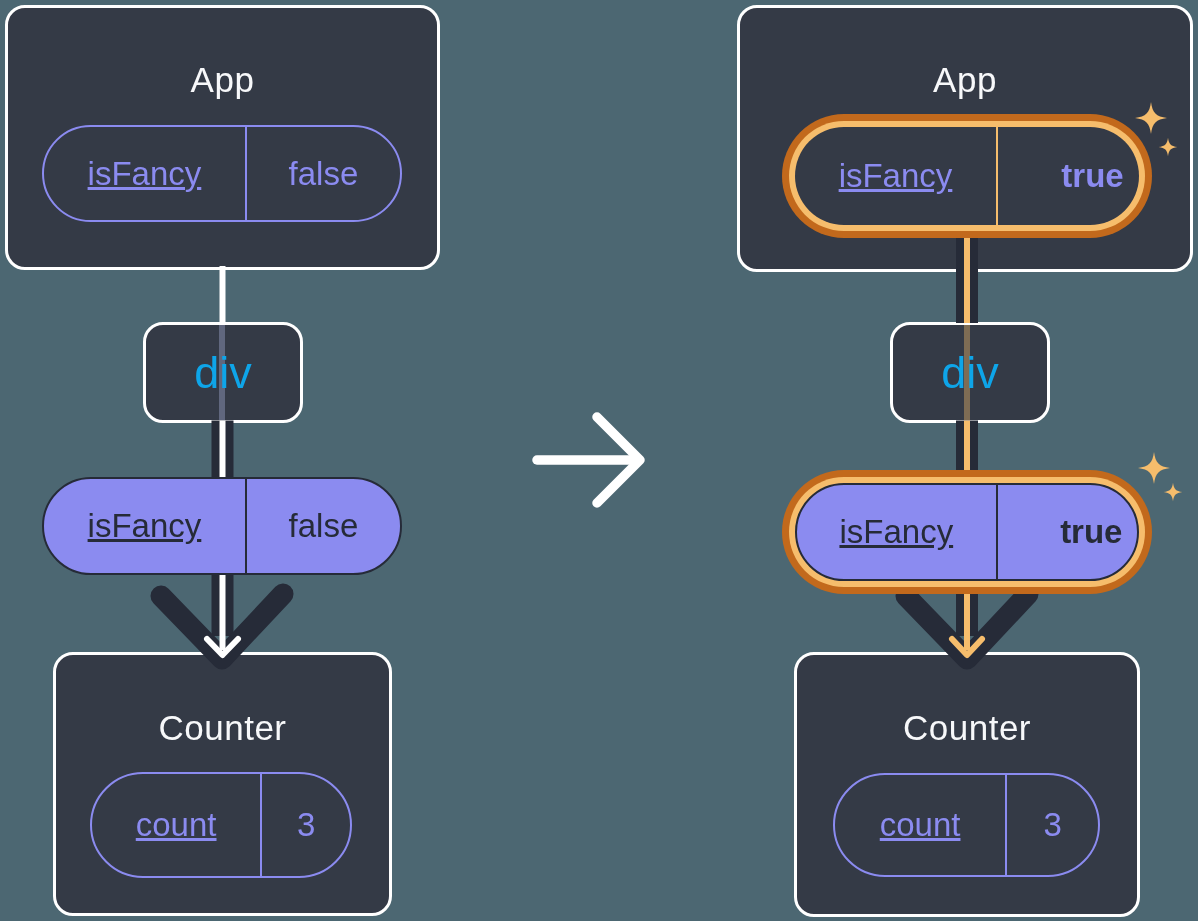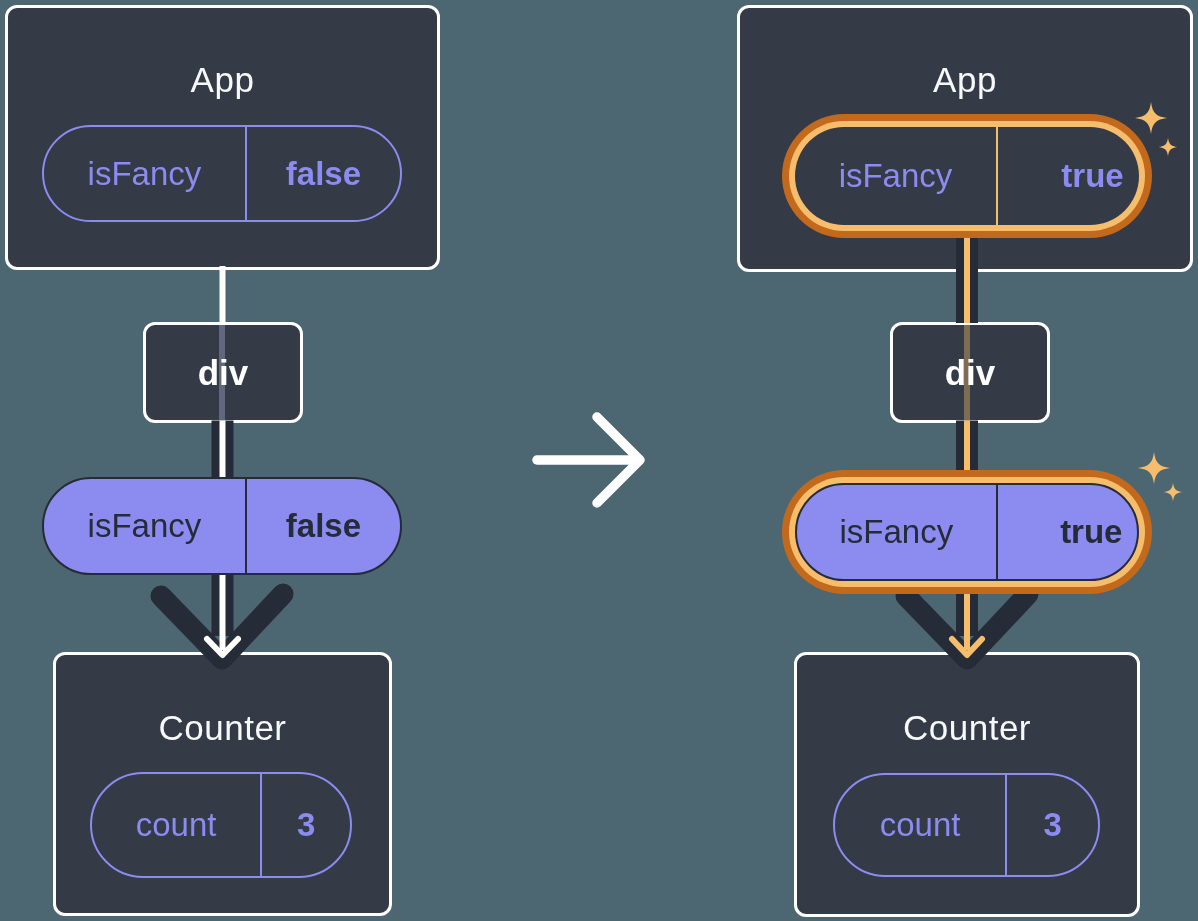--- a/index.html
+++ b/index.html
@@ -9,55 +9,55 @@
     font-family:"Liberation Sans", sans-serif;
     overflow:hidden;
   }
   .stage{position:relative;width:1198px;height:921px;}
 
   
   .box{
     position:absolute;
     background:#343A46;
     border:3.5px solid #FFFFFF;
-    border-radius:12px;
+    border-radius:20px;
     box-sizing:border-box;
     z-index:1;
   }
   .box-title{
     position:absolute;left:0;right:0;
     text-align:center;
     color:#F7F8FA;
     font-size:35px;
     font-weight:500;
     letter-spacing:.5px;
   }
   .div-label{
     position:relative;z-index:2;
-    color:#ffffff;font-size:35px;font-weight:700;
+    color:#0ea5e9;font-size:45px;font-weight:400;
   }
   .div-box{display:flex;align-items:center;justify-content:center;}
   .div-stripe{position:absolute;top:0;bottom:0;width:6px;z-index:1;}
 
   
   .pill{
     position:absolute;
     box-sizing:border-box;
     display:flex;
     z-index:3;
     border-radius:60px;
   }
   .cell{
     display:flex;align-items:center;justify-content:center;
     font-size:33px;
     box-sizing:border-box;
     min-width:0;
   }
-  .cell-name{flex:0 0 57%;}
-  .cell-value{flex:1 1 auto;font-weight:bold;}
+  .cell-name{flex:0 0 57%;text-decoration:underline;}
+  .cell-value{flex:1 1 auto;}
 
   .pill-outline{background:transparent;border:2.5px solid #8B8BF0;}
   .pill-outline .cell{color:#8B8BF0;}
   .pill-outline .cell-name{border-right:2.5px solid #8B8BF0;}
 
   .pill-solid{background:#8B8BF0;border:2.5px solid #262B38;}
   .pill-solid .cell{color:#262B38;}
   .pill-solid .cell-name{border-right:2.5px solid #262B38;}
 
   

